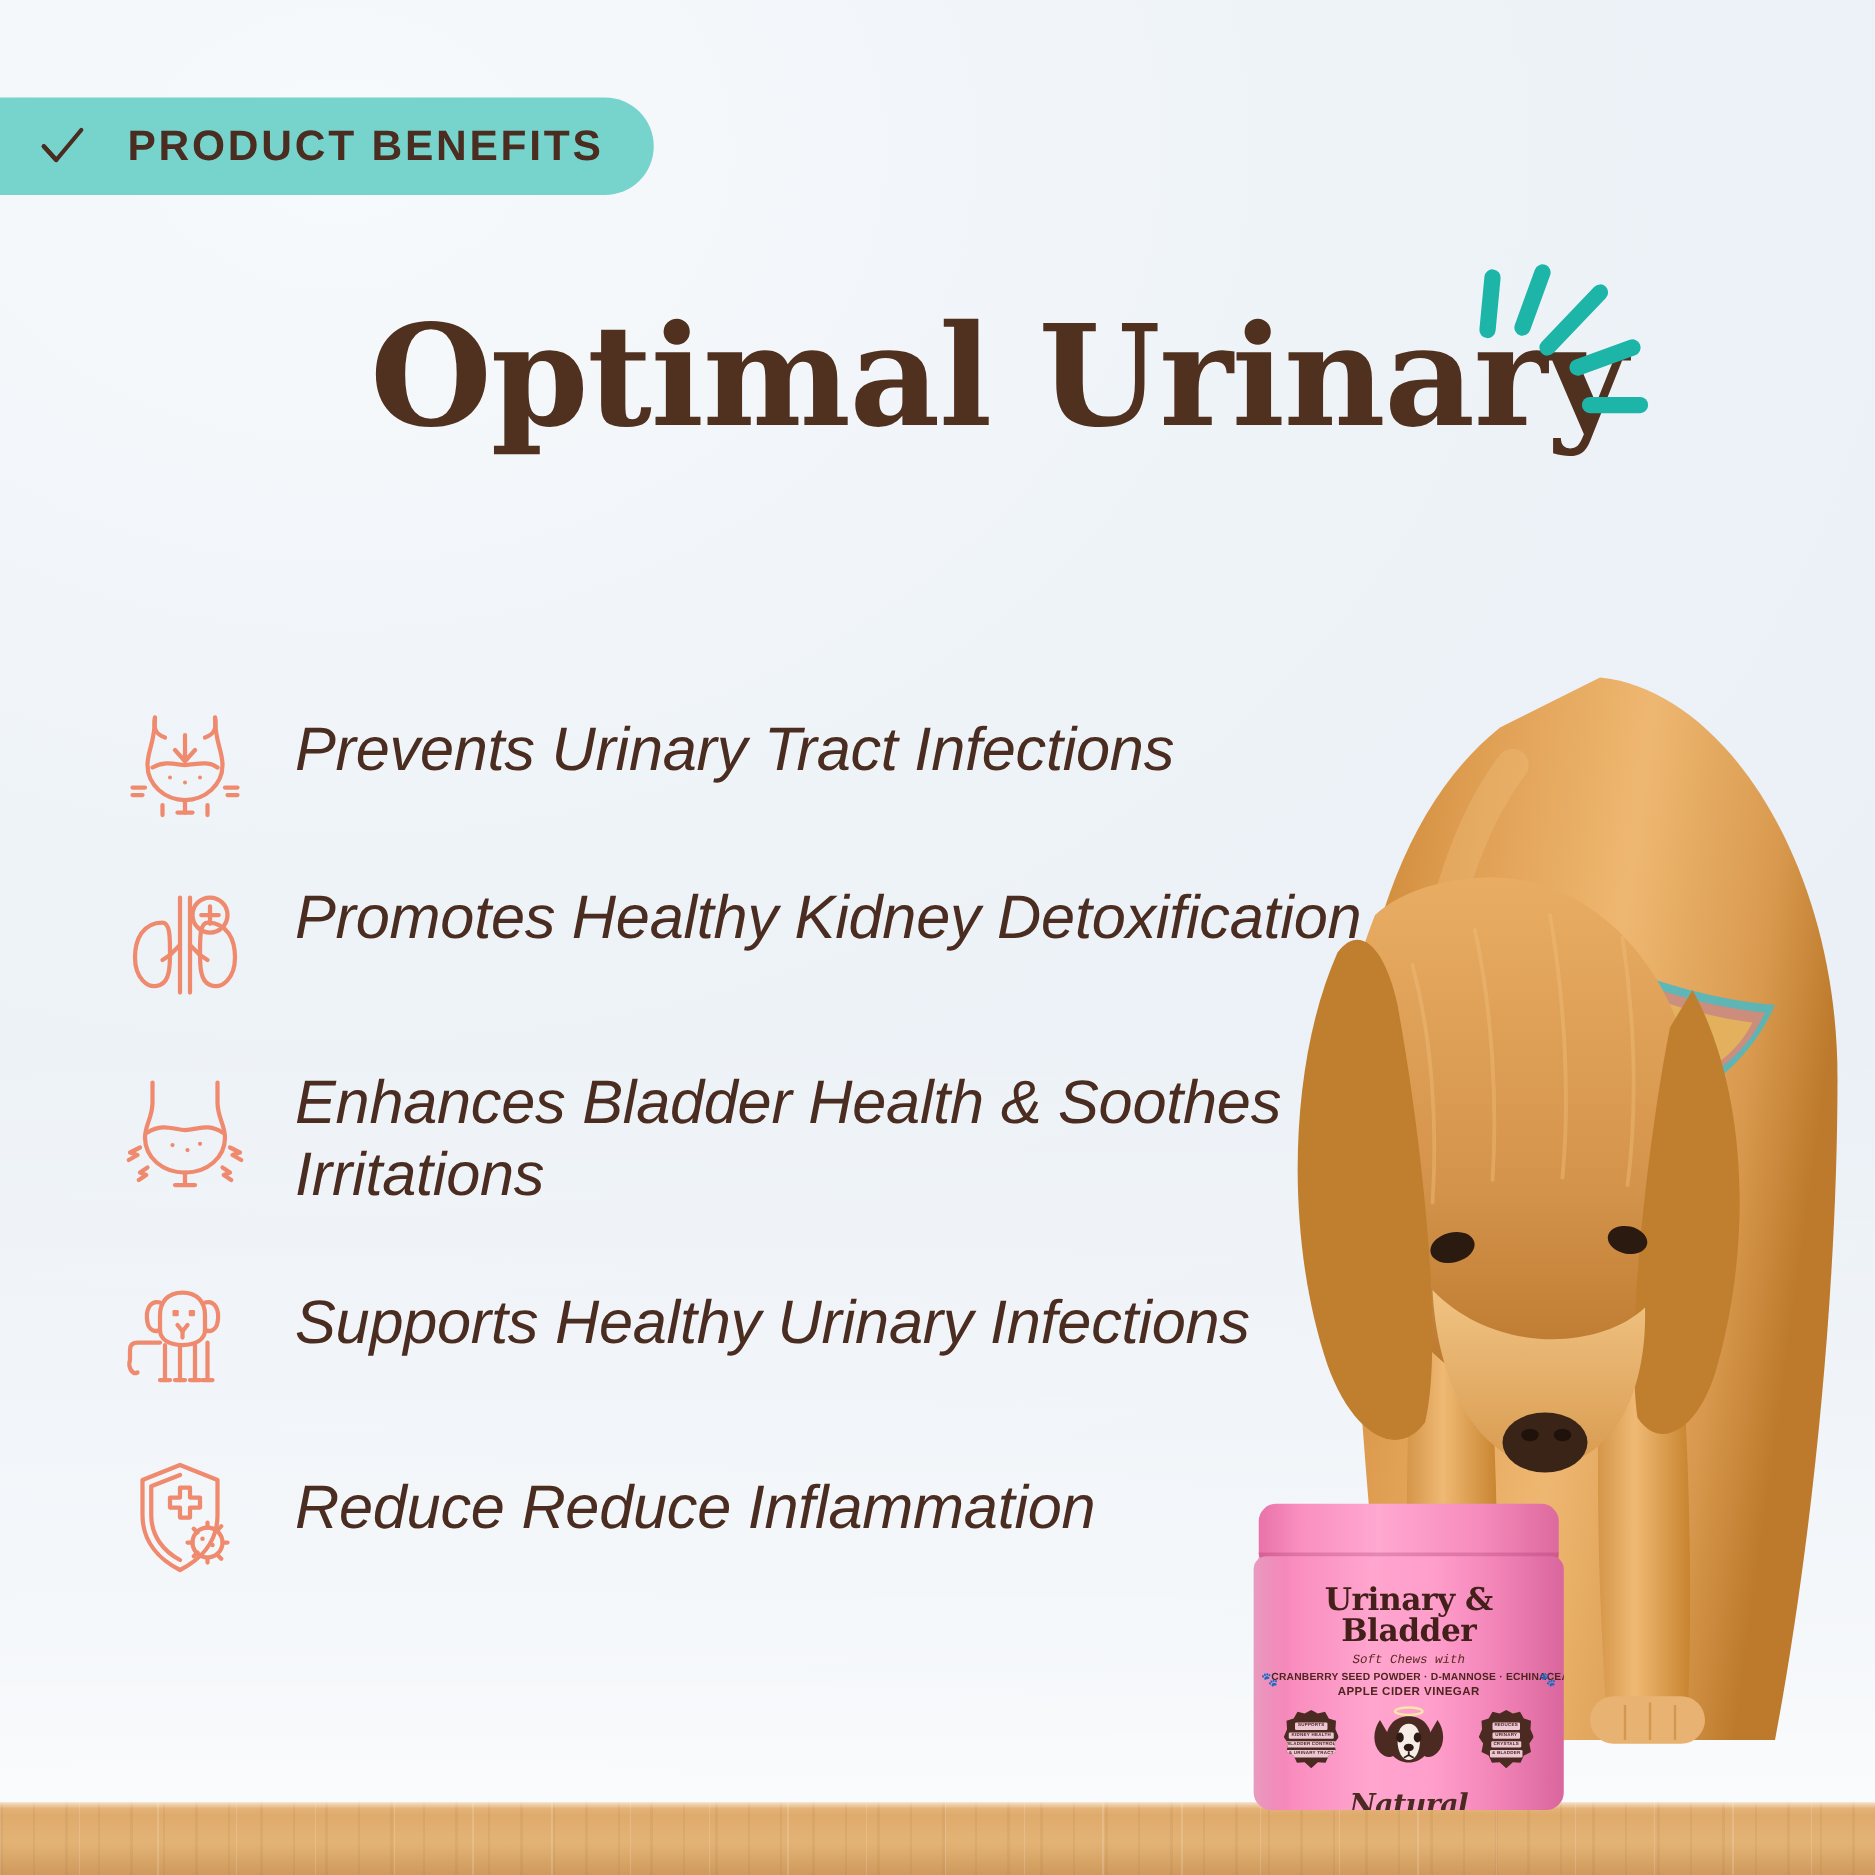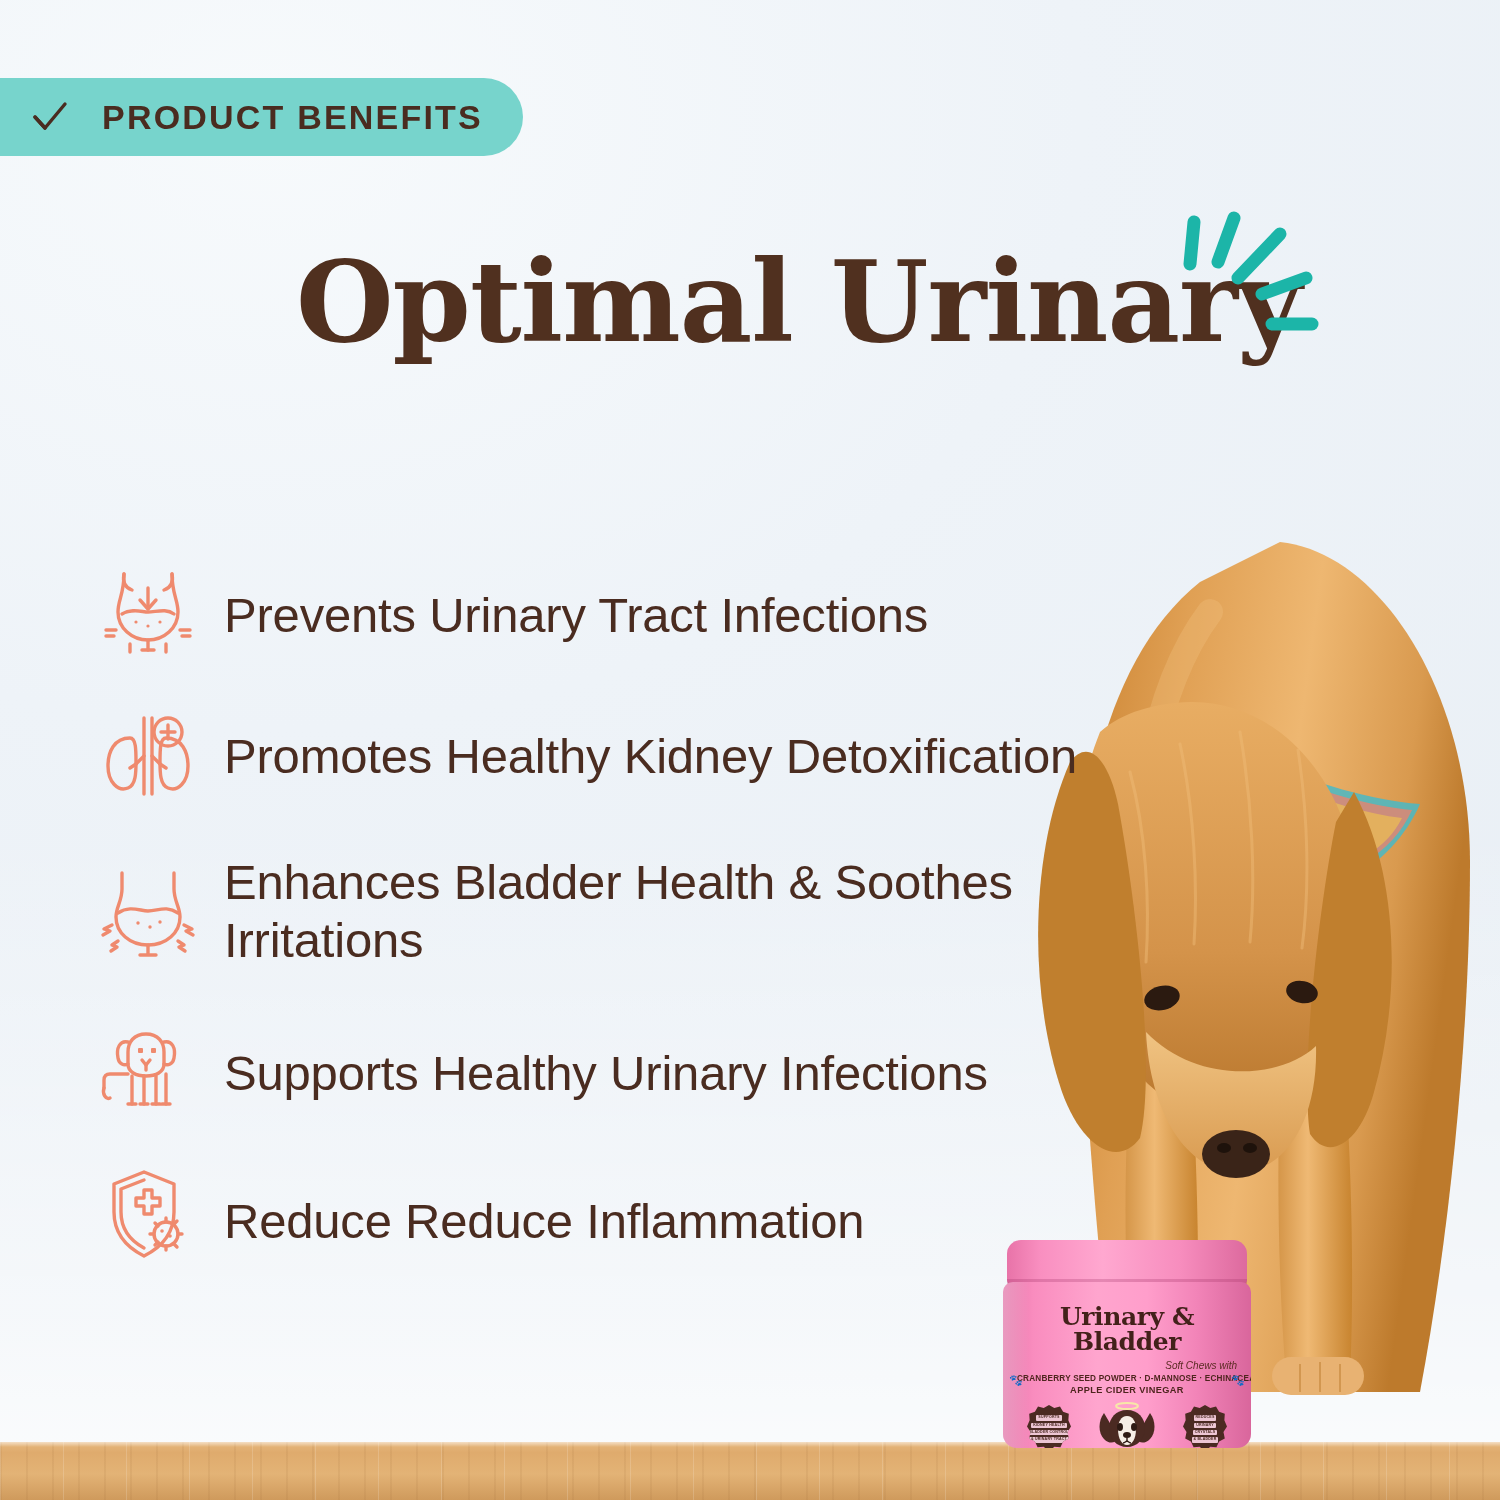--- a/index.html
+++ b/index.html
@@ -82,23 +82,24 @@
   .headline .line.l2 { padding-left:0px; margin-top:-4px; }
 
   .sparkles { position:absolute; left:1176px; top:206px; width:150px; height:140px; z-index:7; }
 
   
   .benefits {
     position:absolute; left:96px; top:556px; width:1050px;
     z-index:6;
   }
   .benefit {
-    display:flex; align-items:center; gap:24px;
+    display:flex; align-items:flex-start; gap:36px;
     margin-bottom:44px;
     min-height:104px;
+    font-style:italic;
   }
   .benefit .icon-wrap {
     width:104px; min-width:104px; height:104px;
     display:flex; align-items:center; justify-content:center;
   }
   .benefit .icon-wrap svg { width:96px; height:96px; display:block; }
   .benefit .text {
     font-size:49px;
     line-height:1.18;
     color:#4a2c20;
@@ -112,21 +113,21 @@
   
   .dog {
     position:absolute; right:-10px; bottom:58px;
     width:560px; height:1010px;
     z-index:3;
   }
 
   
   .jar {
     position:absolute; left:1003px; bottom:52px;
-    width:248px; height:208px;
+    width:248px; height:245px;
     z-index:5;
   }
   .jar .lid {
     position:absolute; left:4px; right:4px; top:0; height:46px;
     background:linear-gradient(90deg,#e873a8 0%, #f98fc0 14%, #ffa8d0 40%, #f78dbe 72%, #dd6a9e 100%);
     border-radius:14px 14px 6px 6px;
   }
   .jar .lid::after{
     content:""; position:absolute; left:0; right:0; bottom:0; height:7px;
     background:rgba(160,50,105,.28);
@@ -143,22 +144,22 @@
   }
   .jar-label { position:absolute; inset:0; padding:16px 14px 8px; text-align:center; }
 
   .jar-title {
     font-family:"DejaVu Serif", serif;
     font-weight:700; font-size:25px; line-height:1;
     color:#43211a; letter-spacing:-.4px;
     margin-top:6px;
   }
   .jar-sub {
-    font-family:Liberation Sans, sans-serif;
-    font-style:italic; font-size:10px; color:#5a2a22; margin-top:6px;text-align:right;
+    font-family:Liberation Mono, monospace;
+    font-style:italic; font-size:10px; color:#5a2a22; margin-top:6px;
   }
   .jar-ing1 { font-size:8.2px; font-weight:700; letter-spacing:.2px; color:#4e251e; margin-top:3px; white-space:nowrap; }
   .jar-ing2 { font-size:9.2px; font-weight:700; letter-spacing:.4px; color:#4e251e; margin-top:2px; }
 
   .jar-mid { position:relative; height:74px; margin-top:4px; }
   .seal {
     position:absolute; top:6px; width:44px; height:48px;
     background:#4b2a22;
     display:flex; align-items:center; justify-content:center;
     clip-path:polygon(50% 0%,62% 6%,75% 3%,82% 14%,95% 18%,94% 32%,100% 45%,92% 56%,95% 70%,82% 76%,76% 88%,62% 87%,50% 97%,38% 87%,24% 88%,18% 76%,5% 70%,8% 56%,0% 45%,6% 32%,5% 18%,18% 14%,25% 3%,38% 6%);

